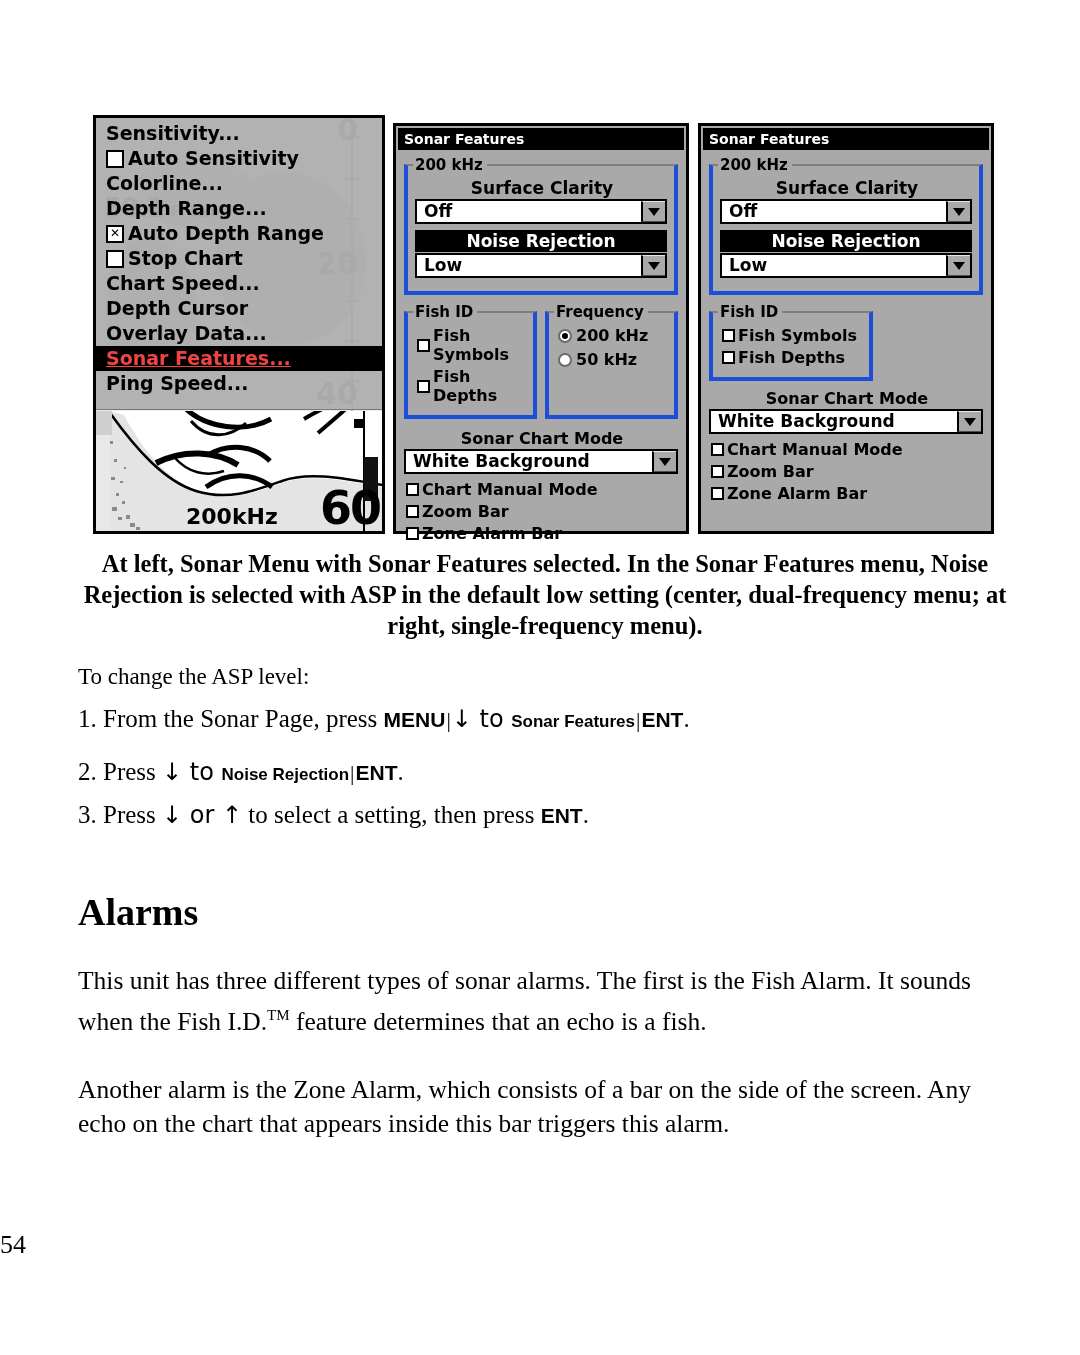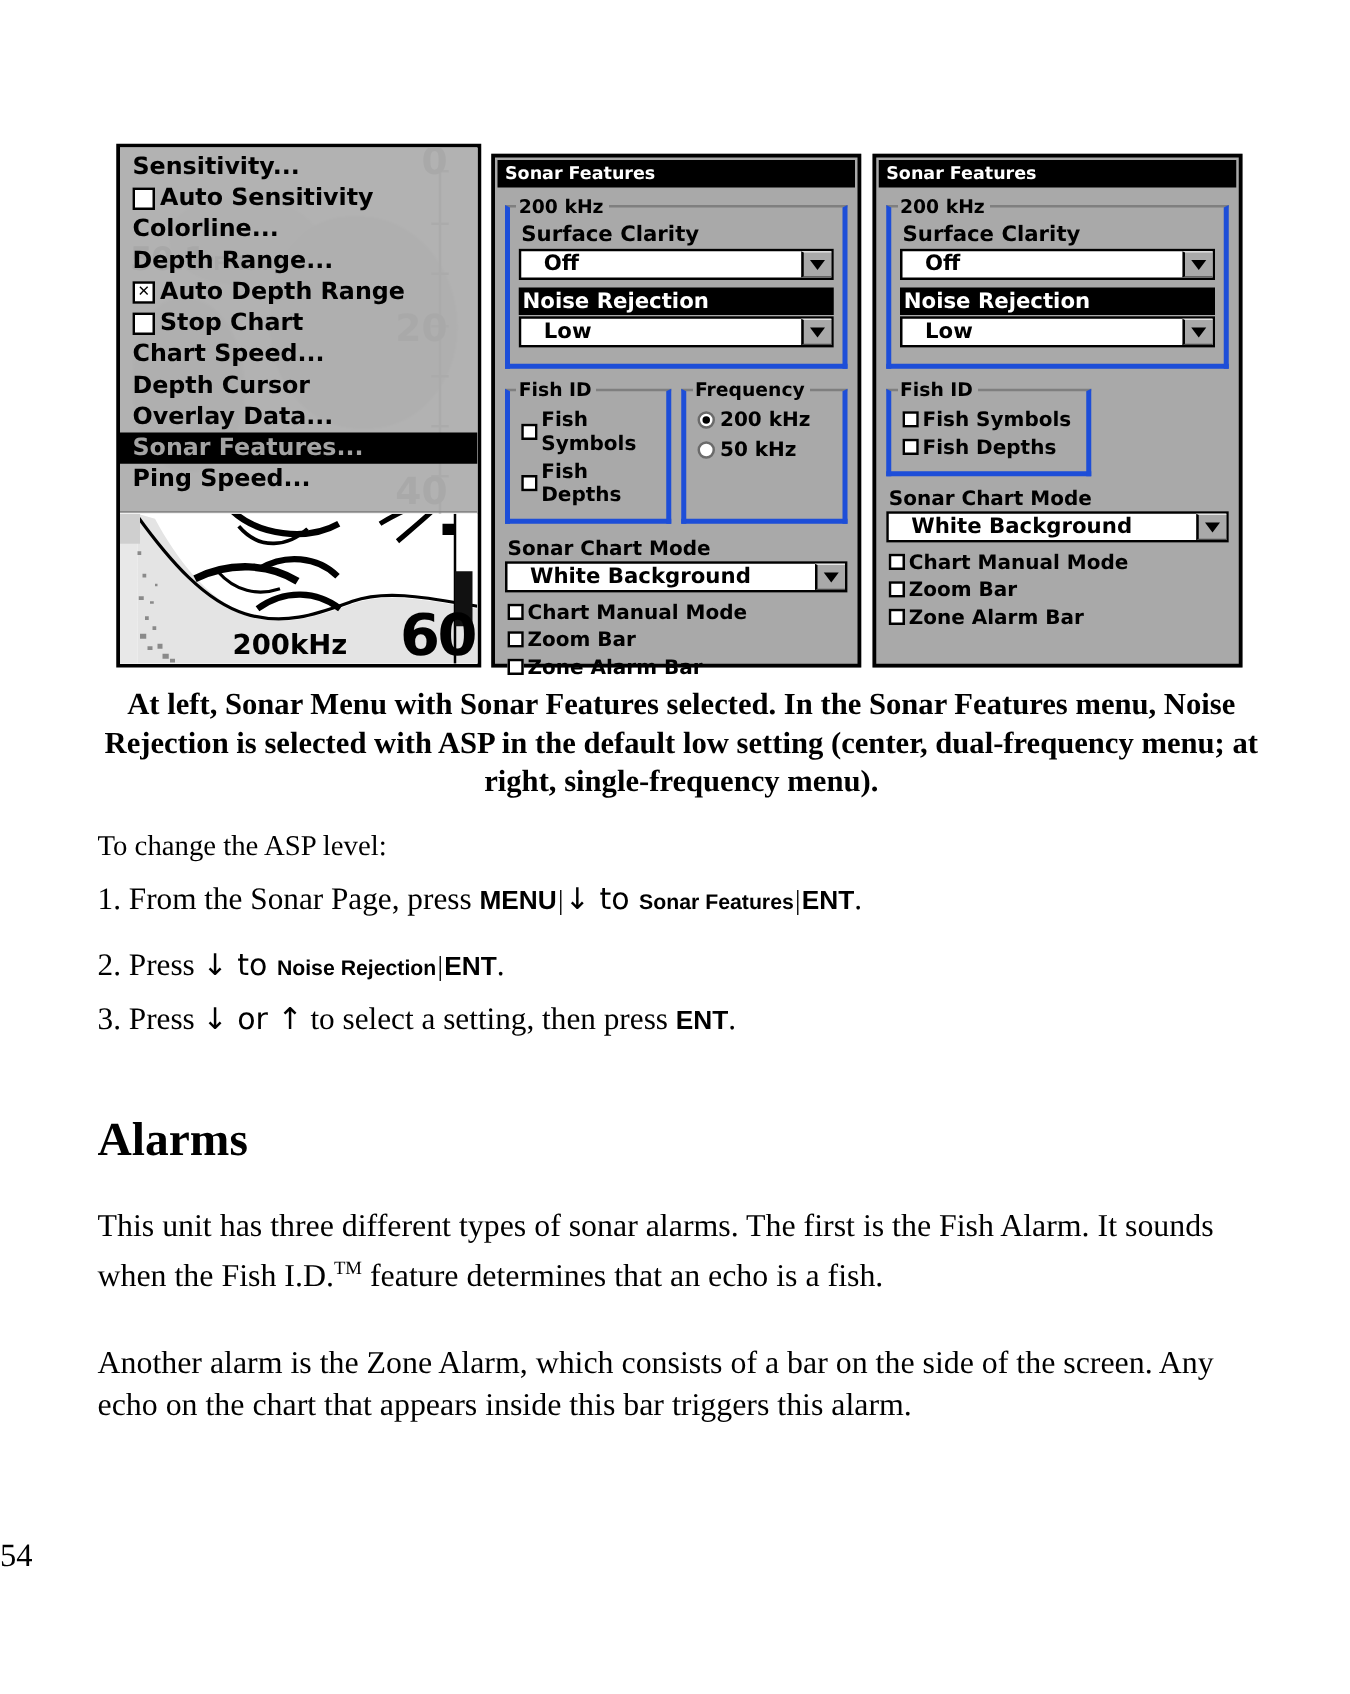--- a/index.html
+++ b/index.html
@@ -70,21 +70,21 @@
   .menu-item{
     height:25px;line-height:25px;
     font-family:"DejaVu Sans", sans-serif;
     font-weight:bold;font-size:19px;
     color:#000;
     padding-left:10px;
     display:flex;align-items:center;
     letter-spacing:0px;
     white-space:nowrap;
   }
-  .menu-item.sel{background:#000;color:#a3a3a3;}
+  .menu-item.sel{background:#000;color:#ef4444;text-decoration:underline;}
   .menu-item .cb{
     width:14px;height:14px;border:2px solid #000;background:#fff;
     margin-right:4px;flex:0 0 auto;position:relative;top:0px;
     font-family:"DejaVu Sans", sans-serif;font-size:12px;line-height:13px;
     text-align:center;font-weight:bold;color:#000;
   }
   .menu-item .lbl{display:inline-block;}
 
   
   .sonar-pic{
@@ -133,31 +133,31 @@
     border:4px solid #1d4ed8;
     border-top:2px solid #7f7f7f;
     margin:0 0 8px 0;
     padding:2px 7px 7px 7px;
     box-sizing:border-box;
   }
   fieldset.grp > legend{
     font-weight:bold;font-size:15px;padding:0 4px 0 2px;margin-left:-2px;
   }
 
-  .fieldlabel{font-weight:bold;font-size:17px;margin:2px 0 1px 2px;}
+  .fieldlabel{font-weight:bold;font-size:17px;margin:2px 0 1px 2px;text-align:center;}
   .fieldlabel.hl{background:#000;color:#fff;padding:1px 3px;margin-left:0;display:block;}
 
   .combo{
     display:flex;align-items:stretch;
     background:#fff;border:2px solid #000;
     height:25px;margin-bottom:6px;
     box-sizing:border-box;
   }
   .combo .val{
-    flex:1;font-weight:bold;font-size:17px;line-height:21px;padding-left:18px;
+    flex:1;font-weight:bold;font-size:17px;line-height:21px;padding-left:7px;
     overflow:hidden;white-space:nowrap;
   }
   .combo .arrowbtn{
     width:22px;background:#a9a9a9;border-left:2px solid #000;
     border-top:1px solid #e6e6e6;border-bottom:1px solid #4d4d4d;
     display:flex;align-items:center;justify-content:center;flex:0 0 auto;
   }
   .combo .arrowbtn i{
     display:block;width:0;height:0;
     border-left:6px solid transparent;border-right:6px solid transparent;

